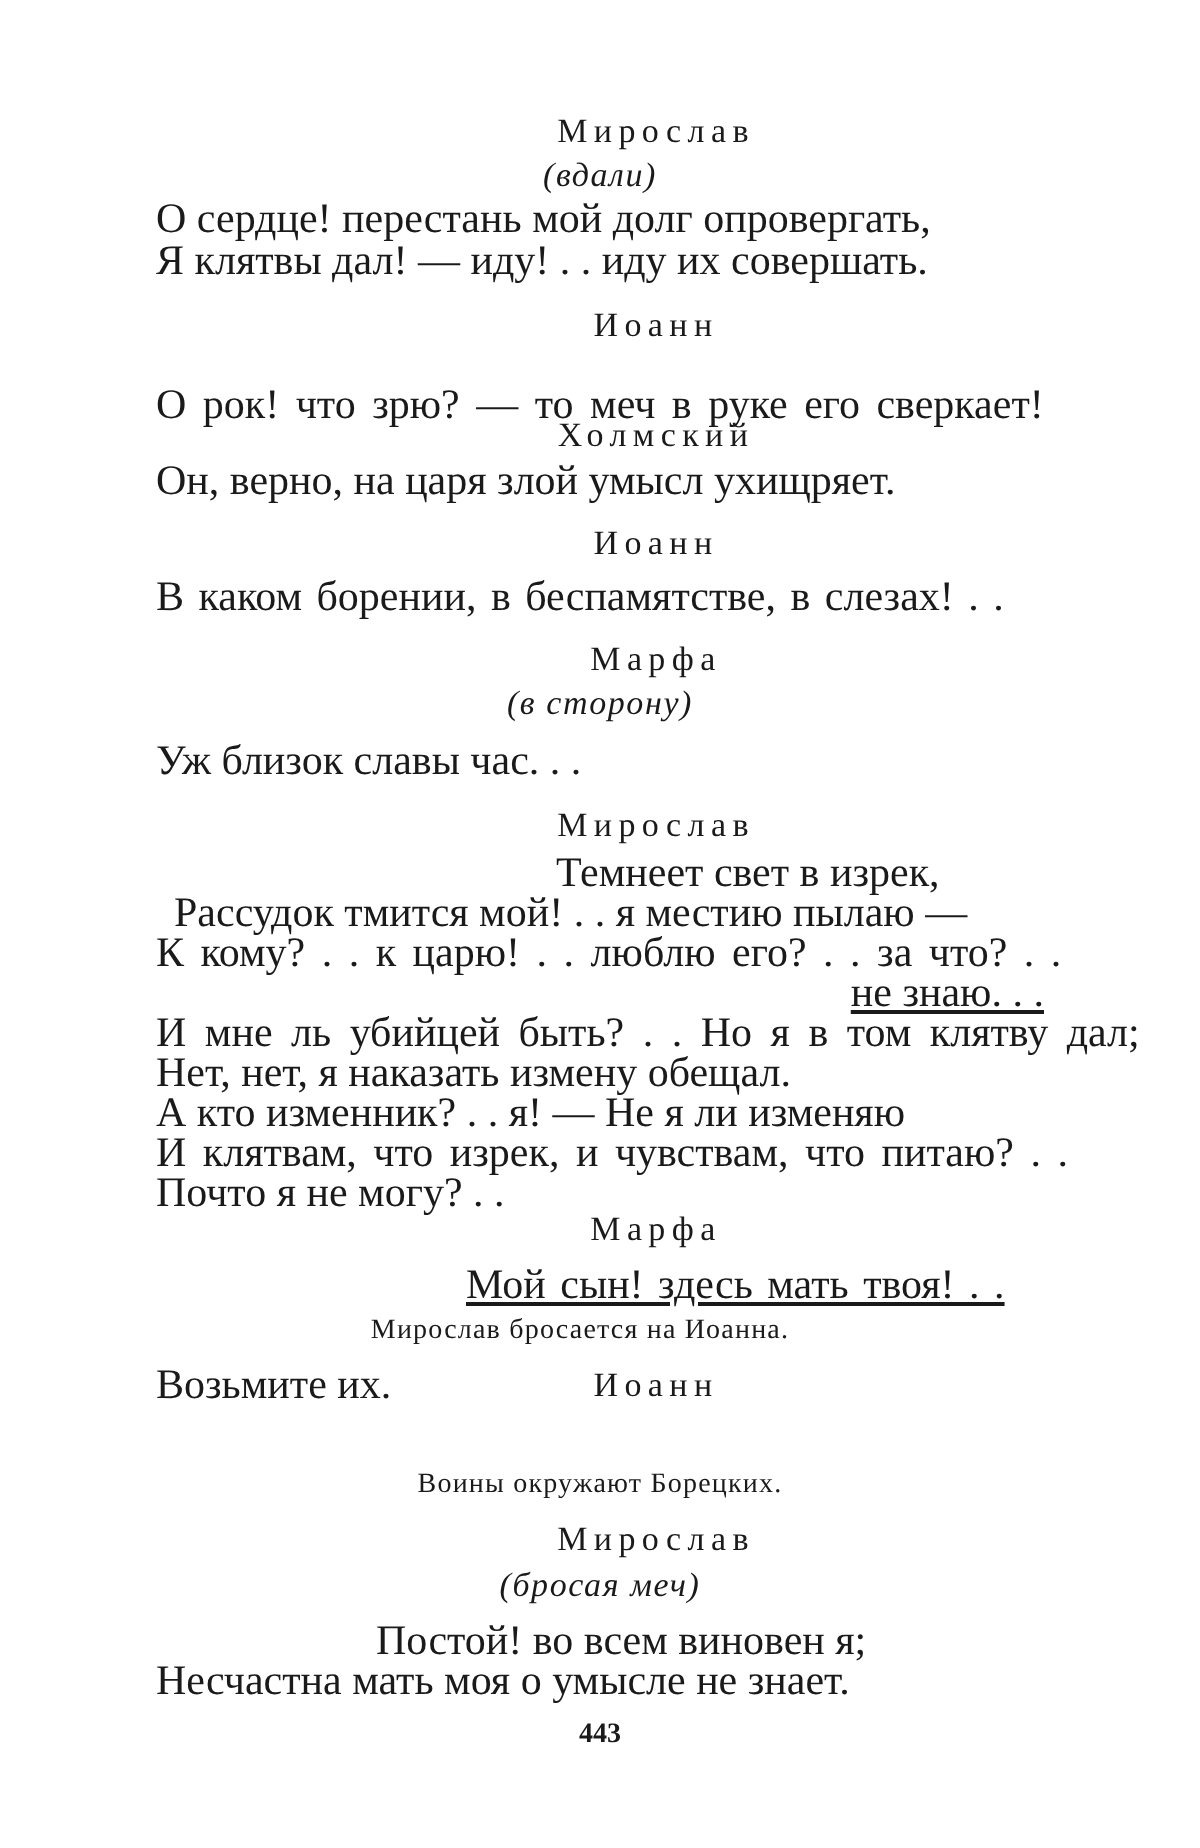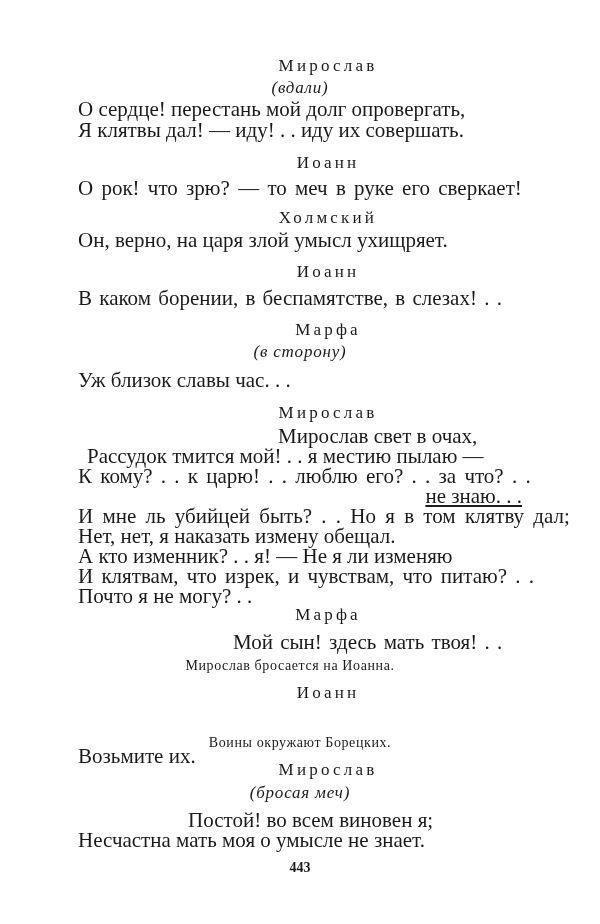--- a/index.html
+++ b/index.html
@@ -18,49 +18,49 @@
 <body>
 
 <div>
 
   <div class="spk c" style="top:56px;">Мирослав</div>
   <div class="dir c" style="top:78px;">(вдали)</div>
   <div class="ln" style="left:78px; top:99px;">О сердце! перестань мой долг опровергать,</div>
   <div class="ln" style="left:78px; top:120px;">Я клятвы дал! — иду! . . иду их совершать.</div>
 
   <div class="spk c" style="top:153px;">Иоанн</div>
-  <div class="ln" style="left:78px; top:178px; word-spacing:3px;">О рок! что зрю? — то меч в руке его сверкает!</div>
+  <div class="ln" style="left:78px; top:192px; word-spacing:3px;">О рок! что зрю? — то меч в руке его сверкает!</div>
 
   <div class="spk c" style="top:208px;">Холмский</div>
   <div class="ln" style="left:78px; top:230px;">Он, верно, на царя злой умысл ухищряет.</div>
 
   <div class="spk c" style="top:262px;">Иоанн</div>
   <div class="ln" style="left:78px; top:288px; word-spacing:2px;">В каком борении, в беспамятстве, в слезах! . .</div>
 
   <div class="spk c" style="top:320px;">Марфа</div>
   <div class="dir c" style="top:342px;">(в сторону)</div>
   <div class="ln" style="left:78px; top:370px;">Уж близок славы час. . .</div>
 
   <div class="spk c" style="top:403px;">Мирослав</div>
-  <div class="ln" style="left:278px; top:426px;">Мирослав свет в очах,</div>
+  <div class="ln" style="left:278px; top:426px;">Темнеет свет в изрек,</div>
   <div class="ln" style="left:62px; top:446px;margin-left:25px;">Рассудок тмится мой! . . я местию пылаю —</div>
   <div class="ln" style="left:78px; top:466px; word-spacing:3px;">К кому? . . к царю! . . люблю его? . . за что? . .</div>
   <div class="ln" style="right:78px; top:486px;text-decoration:underline;">не знаю. . .</div>
   <div class="ln" style="left:78px; top:506px; word-spacing:4px;">И мне ль убийцей быть? . . Но я в том клятву дал;</div>
   <div class="ln" style="left:78px; top:526px;">Нет, нет, я наказать измену обещал.</div>
   <div class="ln" style="left:78px; top:546px;">А кто изменник? . . я! — Не я ли изменяю</div>
   <div class="ln" style="left:78px; top:566px; word-spacing:3px;">И клятвам, что изрек, и чувствам, что питаю? . .</div>
   <div class="ln" style="left:78px; top:586px;">Почто я не могу? . .</div>
 
   <div class="spk c" style="top:605px;">Марфа</div>
-  <div class="ln" style="left:233px; top:632px; word-spacing:2px;">Мой сын! здесь мать твоя! . .</div>
+  <div class="ln" style="left:233px; top:632px; word-spacing:2px;text-decoration:underline;">Мой сын! здесь мать твоя! . .</div>
   <div class="stage c" style="top:657px; left:-10px;">Мирослав бросается на Иоанна.</div>
 
   <div class="spk c" style="top:683px;">Иоанн</div>
-  <div class="ln" style="left:78px; top:746px;">Возьмите их.</div>
+  <div class="ln" style="left:78px; top:682px;">Возьмите их.</div>
   <div class="stage c" style="top:734px;">Воины окружают Борецких.</div>
 
   <div class="spk c" style="top:760px;">Мирослав</div>
   <div class="dir c" style="top:783px;">(бросая меч)</div>
   <div class="ln" style="left:188px; top:810px;">Постой! во всем виновен я;</div>
   <div class="ln" style="left:78px; top:830px;">Несчастна мать моя о умысле не знает.</div>
 
   <div class="pn c" style="top:859px;">443</div>
 </div>
 

